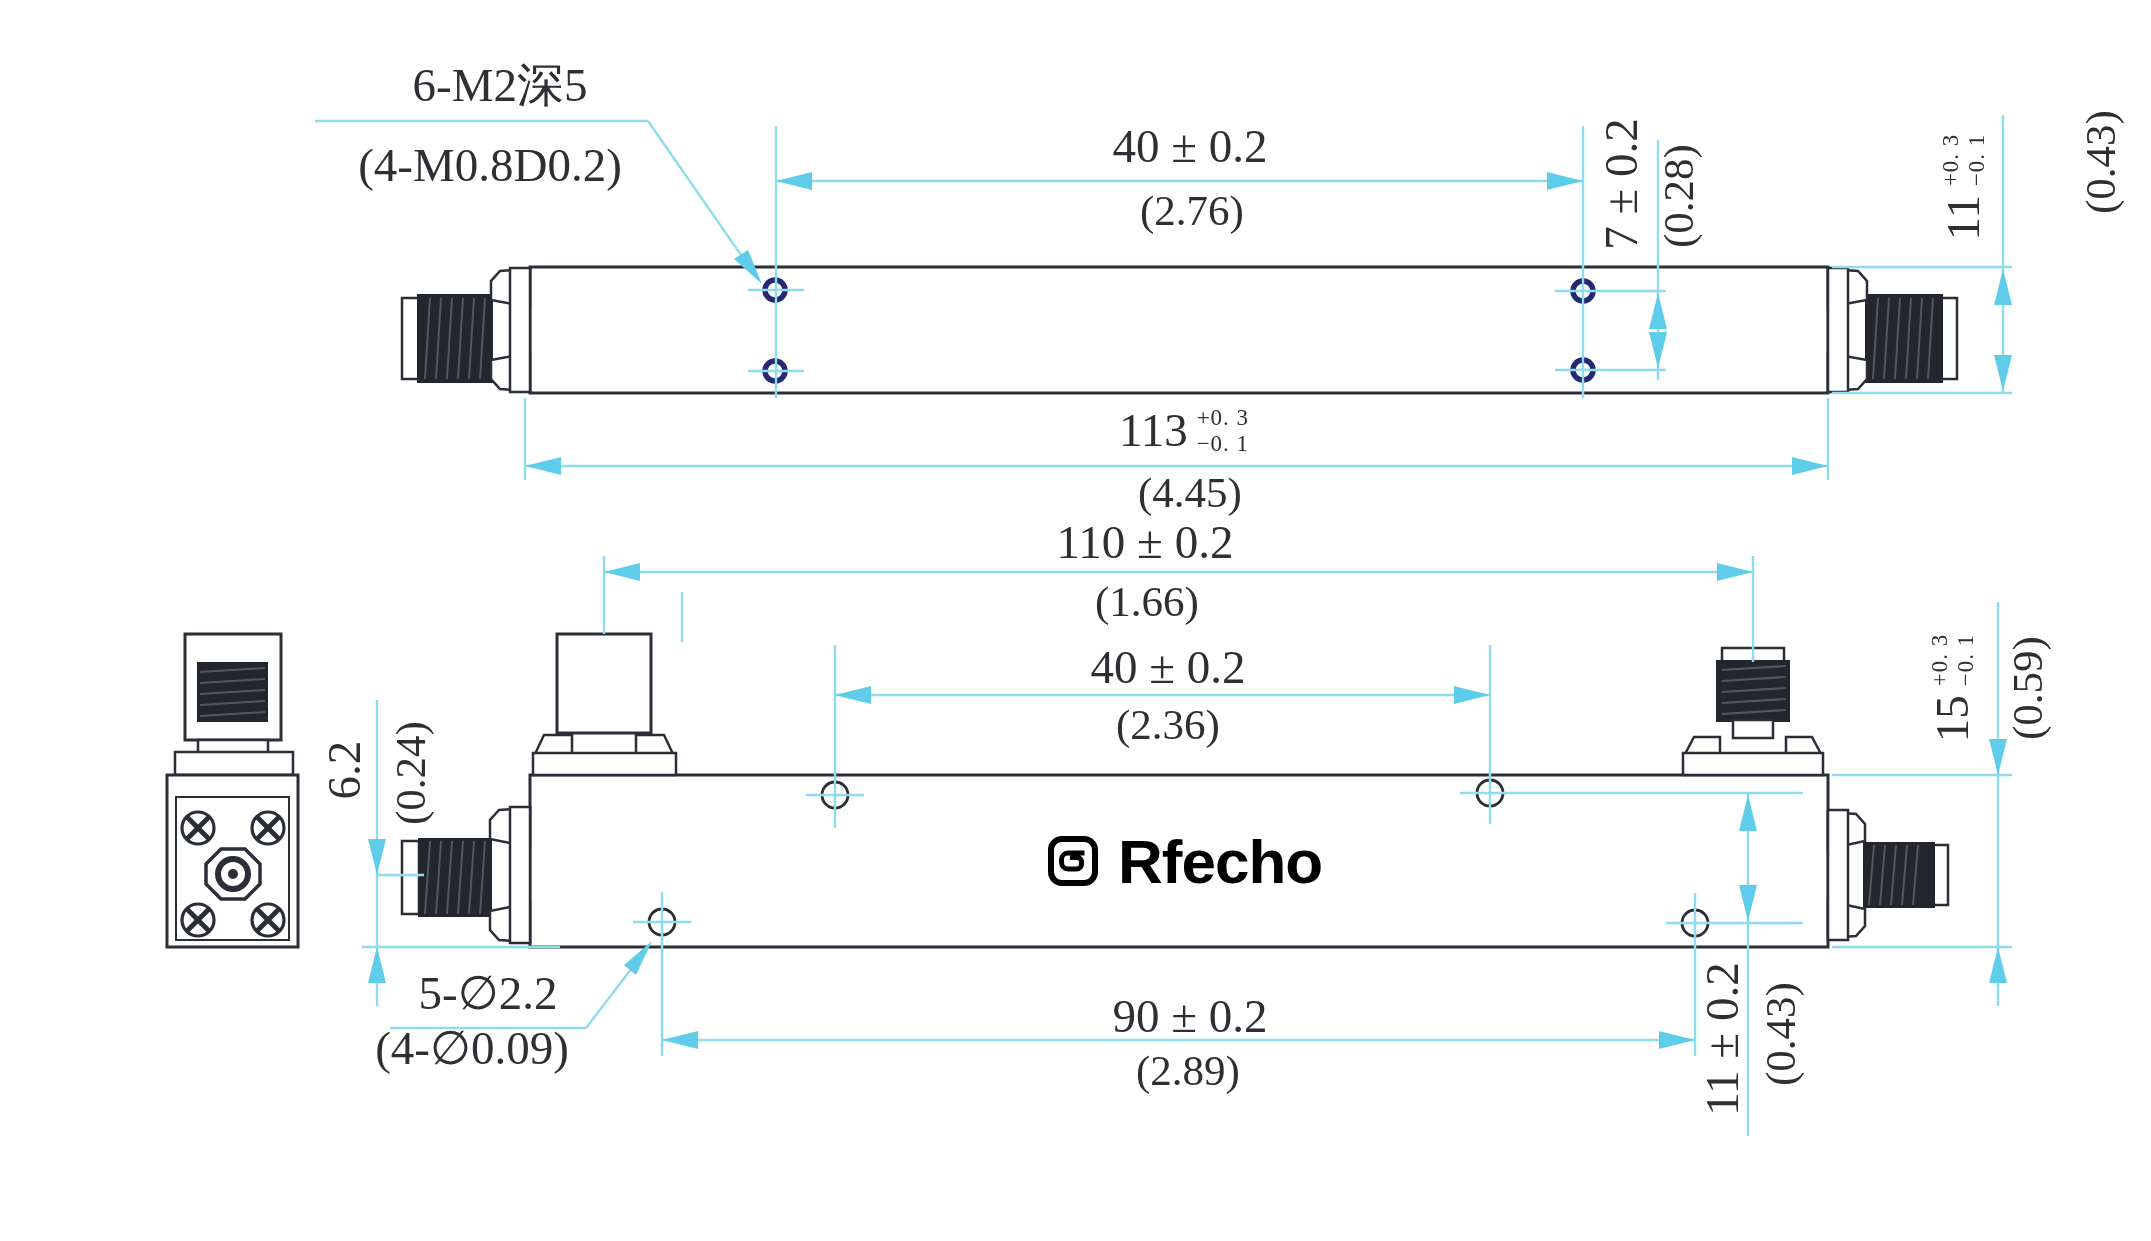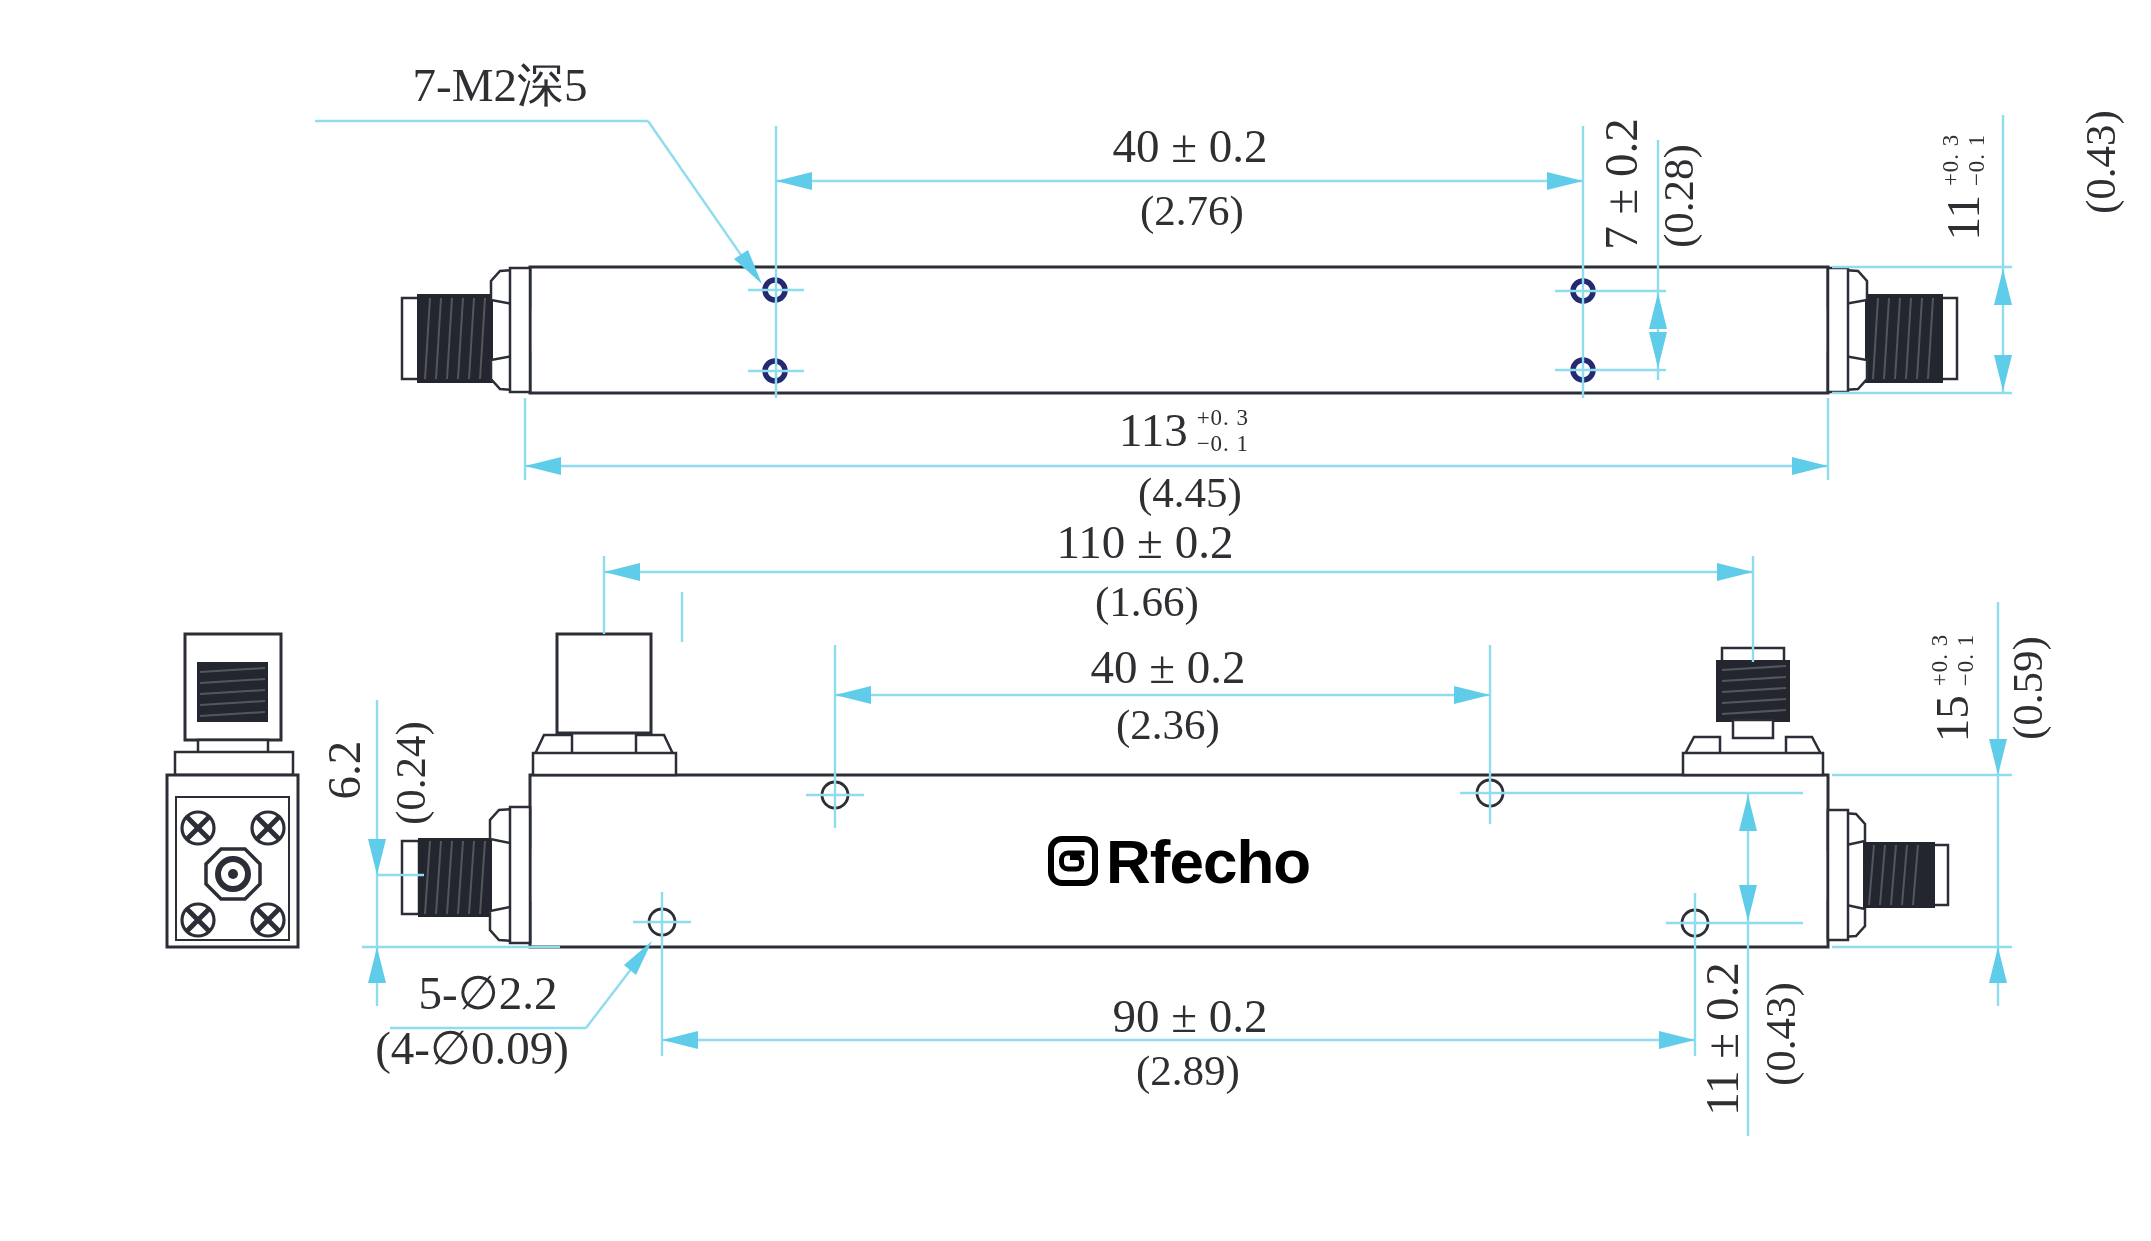--- a/index.html
+++ b/index.html
@@ -12,21 +12,21 @@
     position:absolute;transform:translate(-50%,-50%);white-space:nowrap;
     font-size:47px;display:flex;align-items:center;color:#2e2e33;line-height:1;
   }
   .rot{transform:translate(-50%,-50%) rotate(-90deg);}
   .inch{font-size:43px;}
   .tol{
     display:flex;flex-direction:column;font-size:23px;line-height:1.12;
     margin-left:9px;letter-spacing:1px;text-align:left;
   }
   .logo{
-    position:absolute;left:1048px;top:832px;height:58px;display:flex;align-items:center;gap:8px;
+    position:absolute;left:1048px;top:832px;height:58px;display:flex;align-items:center;gap:20px;
     font-family:"Liberation Sans","DejaVu Sans",sans-serif;font-weight:bold;font-size:62px;color:#000;
   }
   .logo-text{letter-spacing:-1px;}
 </style>
 </head>
 <body>
 
 <div class="canvas">
 
   <svg class="art" width="2151" height="1241" viewBox="0 0 2151 1241">
@@ -249,21 +249,24 @@
       <polygon points="1748,795 1739,831 1757,831"></polygon>
         <polygon points="1748,921 1739,885 1757,885"></polygon>
       <polygon points="662,1040 698,1031 698,1049"></polygon>
         <polygon points="1695,1040 1659,1031 1659,1049"></polygon>
       <polygon points="762,284 734,259 748,250"></polygon>
       <polygon points="652,941 636,975 624,965"></polygon>
     </g>
   </svg>
 
   <div class="label" style="left:500px;top:85px">
-    <span>7-M2深5</span>
+    <span>6-M2深5</span>
+  </div>
+  <div class="label" style="left:490px;top:165px">
+    <span>(4-M0.8D0.2)</span>
   </div>
 
   <div class="label" style="left:1190px;top:146px">
     <span>40 ± 0.2</span>
   </div>
   <div class="label inch" style="left:1192px;top:210px">
     <span>(2.76)</span>
   </div>
 
   <div class="label rot" style="left:1621px;top:184px">

